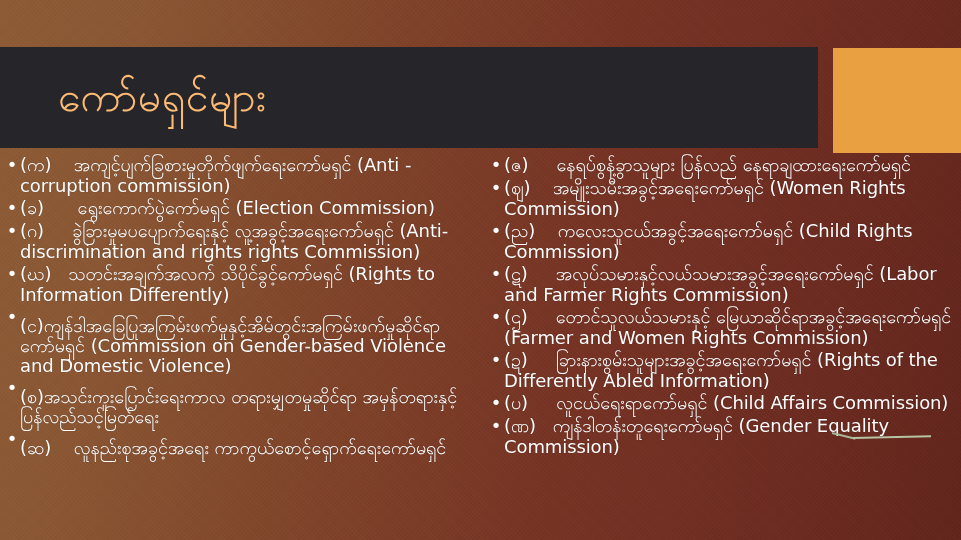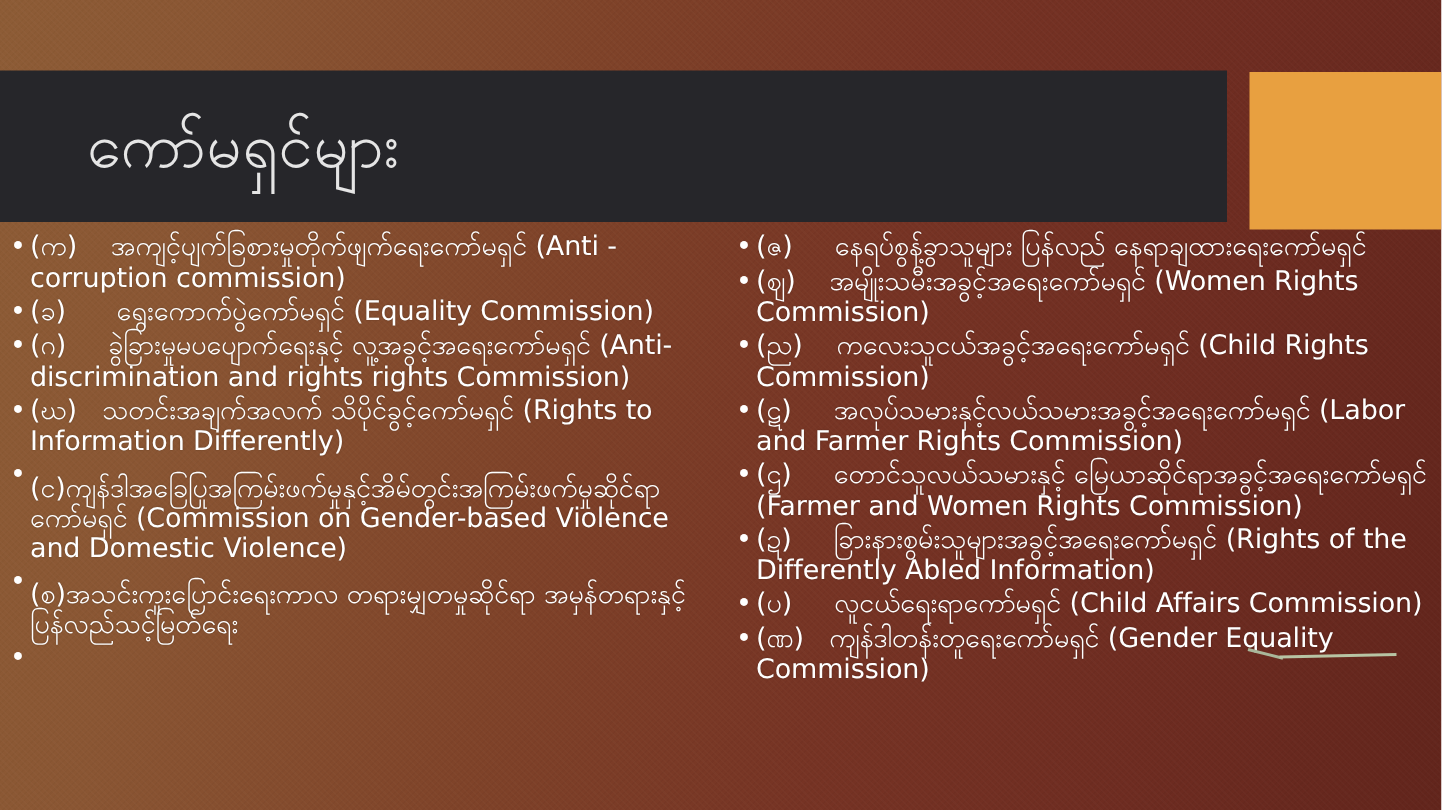--- a/index.html
+++ b/index.html
@@ -40,21 +40,21 @@
     width: 818px;
     height: 101px;
     background: #26262a;
     z-index: 3;
   }
   #title-text {
     position: absolute;
     left: 58px;
     top: 50%;
     transform: translateY(-50%);
-    color: #e5e5e5;
+    color: #fdba74;
     font-size: 41px;
     line-height: 1.05;
     font-weight: 400;
     letter-spacing: .5px;
     white-space: nowrap;
   }
   #accent-block {
     position: absolute;
     left: 833px;
     top: 48px;
@@ -159,21 +159,21 @@
 
     <div class="column col-left">
 
       <div class="bullet-item">
         <span class="bullet-dot">•</span>
         <span class="bullet-body"><span>(က)</span>&nbsp;&nbsp;&nbsp;&nbsp;<span>အကျင့်ပျက်ခြစားမှုတိုက်ဖျက်ရေးကော်မရှင်</span> <span>(Anti - corruption commission)</span></span>
       </div>
 
       <div class="bullet-item">
         <span class="bullet-dot">•</span>
-        <span class="bullet-body"><span>(ခ)</span>&nbsp;&nbsp;&nbsp;&nbsp;&nbsp;&nbsp;<span>ရွေးကောက်ပွဲကော်မရှင်</span> <span>(Equality Commission)</span></span>
+        <span class="bullet-body"><span>(ခ)</span>&nbsp;&nbsp;&nbsp;&nbsp;&nbsp;&nbsp;<span>ရွေးကောက်ပွဲကော်မရှင်</span> <span>(Election Commission)</span></span>
       </div>
 
       <div class="bullet-item">
         <span class="bullet-dot">•</span>
         <span class="bullet-body"><span>(ဂ)</span>&nbsp;&nbsp;&nbsp;&nbsp;&nbsp;<span>ခွဲခြားမှုမပပျောက်ရေးနှင့် လူ့အခွင့်အရေးကော်မရှင်</span> <span>(Anti-discrimination and rights rights Commission)</span></span>
       </div>
 
       <div class="bullet-item">
         <span class="bullet-dot">•</span>
         <span class="bullet-body"><span>(ဃ)</span>&nbsp;&nbsp;&nbsp;<span>သတင်းအချက်အလက် သိပိုင်ခွင့်ကော်မရှင်</span> <span>(Rights to Information        Differently)</span></span>
@@ -184,20 +184,21 @@
         <span class="bullet-body tight"><span>(င)</span><span>ကျန်ဒါအခြေပြုအကြမ်းဖက်မှုနှင့်အိမ်တွင်းအကြမ်းဖက်မှုဆိုင်ရာ ကော်မရှင်</span> <span>(Commission on Gender-based Violence and Domestic Violence)</span></span>
       </div>
 
       <div class="bullet-item">
         <span class="bullet-dot">•</span>
         <span class="bullet-body tight"><span>(စ)</span><span>အသင်းကူးပြောင်းရေးကာလ တရားမျှတမှုဆိုင်ရာ အမှန်တရားနှင့် ပြန်လည်သင့်မြတ်ရေး</span><span></span></span>
       </div>
 
       <div class="bullet-item">
         <span class="bullet-dot">•</span>
+        <span class="bullet-body tight"><span>(ဆ)</span>&nbsp;&nbsp;&nbsp;&nbsp;<span>လူနည်းစုအခွင့်အရေး ကာကွယ်စောင့်ရှောက်ရေးကော်မရှင်</span><span></span></span>
       </div>
 
     </div>
 
     <div class="column col-right">
 
       <div class="bullet-item">
         <span class="bullet-dot">•</span>
         <span class="bullet-body"><span>(ဇ)</span>&nbsp;&nbsp;&nbsp;&nbsp;&nbsp;<span>နေရပ်စွန့်ခွာသူများ ပြန်လည် နေရာချထားရေးကော်မရှင်</span><span></span></span>
       </div>

